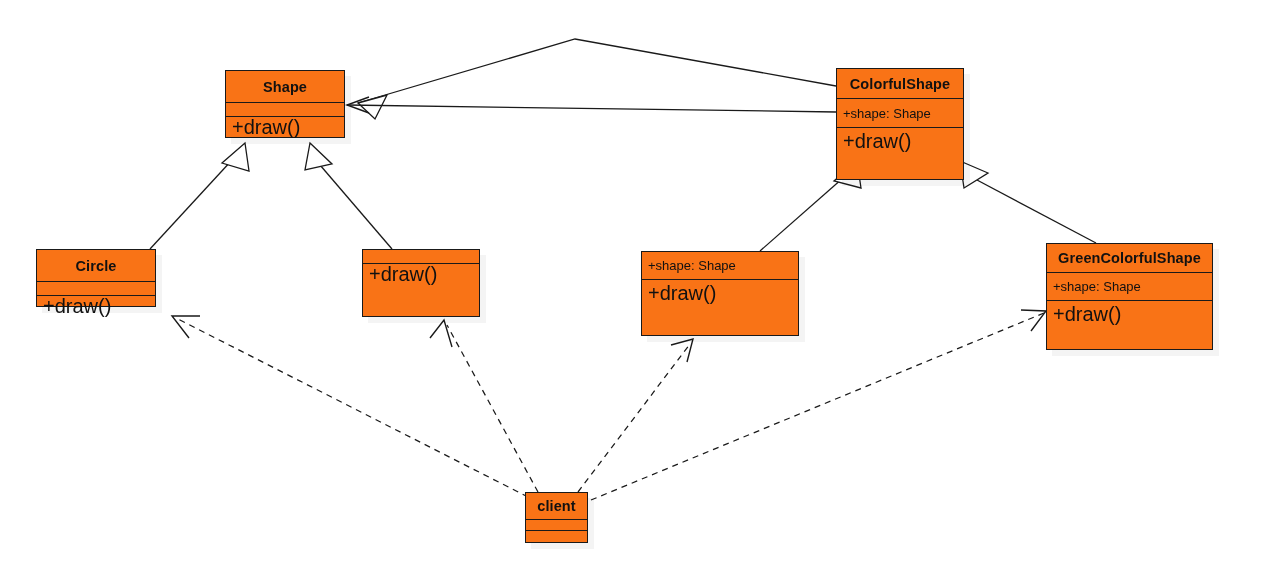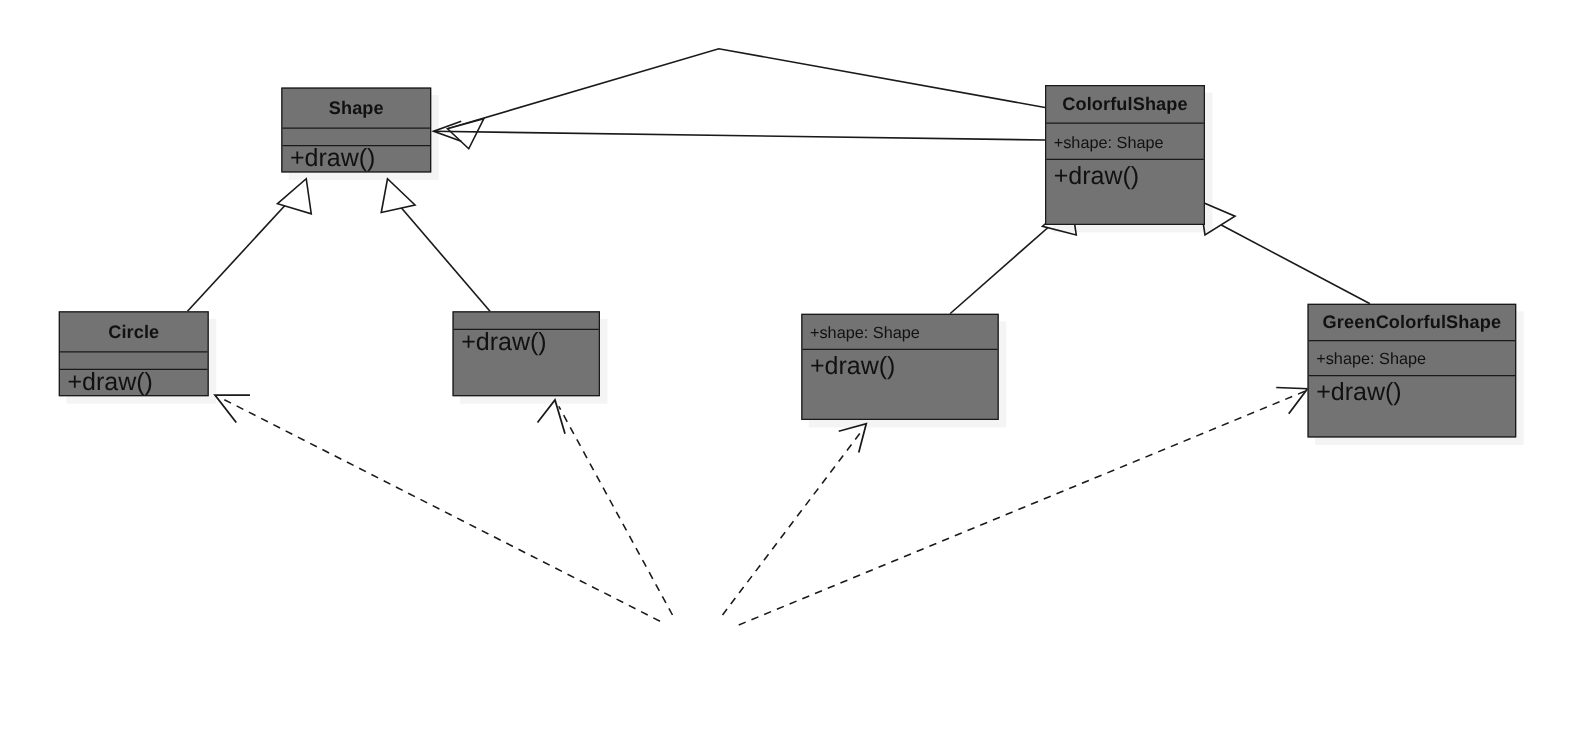--- a/index.html
+++ b/index.html
@@ -21,21 +21,21 @@
   #edges-layer {
     position: absolute;
     left: 0;
     top: 0;
     width: 1269px;
     height: 585px;
   }
   .uml-class {
     position: absolute;
     box-sizing: border-box;
-    background: #737373;
+    background: #f97316;
     border: 1.6px solid #1a1a1a;
     box-shadow: 6px 6px 0 0 rgba(0,0,0,0.045);
     z-index: 5;
   }
   .uml-row {
     box-sizing: border-box;
     width: 100%;
     display: flex;
     align-items: center;
     color: #111111;
@@ -125,21 +125,21 @@
     <div class="uml-row attr-row empty-row" style="height:14px;"></div>
     <div class="uml-row op-row" style="height:20px;">+draw()</div>
   </div>
 
   <div class="uml-class" style="left:836px; top:68px; width:128px; height:112px;">
     <div class="uml-row name-row" style="height:30px;">ColorfulShape</div>
     <div class="uml-row attr-row" style="height:29px;">+shape: Shape</div>
     <div class="uml-row op-row" style="height:27px;">+draw()</div>
   </div>
 
-  <div class="uml-class" style="left:47px; top:249px; width:120px; height:68px;">
+  <div class="uml-class" style="left:36px; top:249px; width:120px; height:58px;">
     <div class="uml-row name-row" style="height:32px;">Circle</div>
     <div class="uml-row attr-row empty-row" style="height:14px;"></div>
     <div class="uml-row op-row" style="height:20px;">+draw()</div>
   </div>
 
   <div class="uml-class" style="left:362px; top:249px; width:118px; height:68px;">
     <div class="uml-row attr-row empty-row" style="height:14px;"></div>
     <div class="uml-row op-row" style="height:20px;">+draw()</div>
   </div>
 
@@ -147,14 +147,19 @@
     <div class="uml-row attr-row" style="height:28px;">+shape: Shape</div>
     <div class="uml-row op-row" style="height:26px;">+draw()</div>
   </div>
 
   <div class="uml-class" style="left:1046px; top:243px; width:167px; height:107px;">
     <div class="uml-row name-row" style="height:29px;">GreenColorfulShape</div>
     <div class="uml-row attr-row" style="height:28px;">+shape: Shape</div>
     <div class="uml-row op-row" style="height:26px;">+draw()</div>
   </div>
 
+  <div class="uml-class" style="left:525px; top:492px; width:63px; height:51px;">
+    <div class="uml-row name-row" style="height:27px;">client</div>
+    <div class="uml-row attr-row empty-row" style="height:11px;"></div>
+    <div class="uml-row op-row empty-row" style="height:10px;"></div>
+  </div>
 
 </div>
 
 </body></html>

